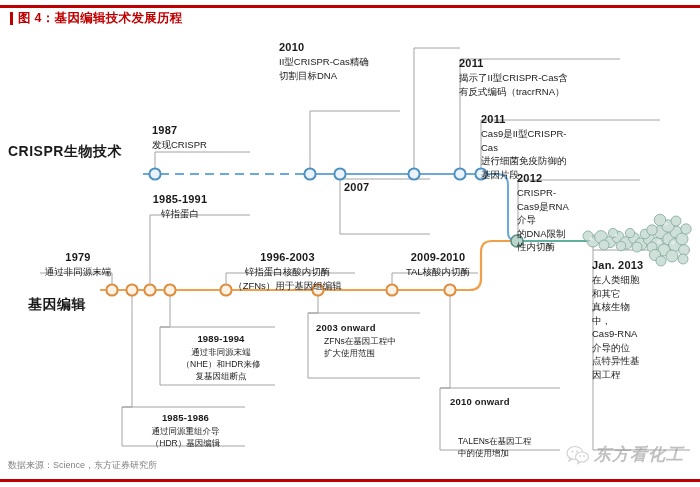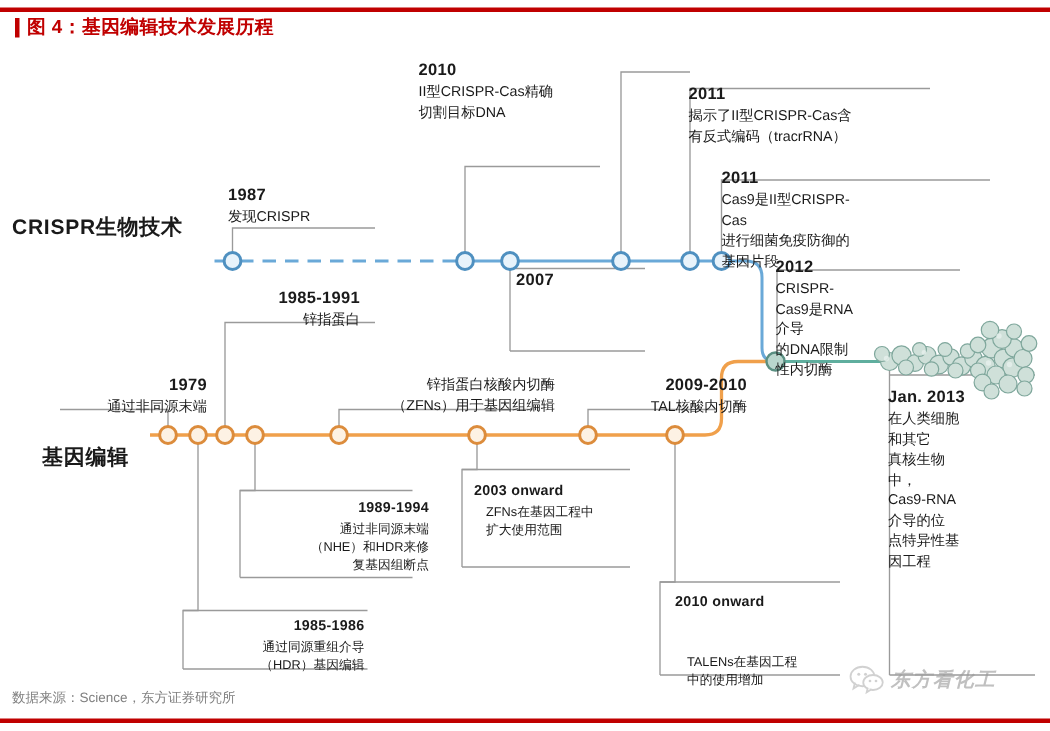--- a/index.html
+++ b/index.html
@@ -14,34 +14,34 @@
   .rule-top{position:absolute;left:0;top:5px;width:700px;height:2.5px;background:#c00000;}
   .rule-bottom{position:absolute;left:0;top:479px;width:700px;height:2.5px;background:#c00000;}
 
   .title-wrap{position:absolute;left:10px;top:10px;display:flex;align-items:center;}
   .title-bar{width:3px;height:13px;background:#c00000;margin-right:5px;}
   .title{font-size:12.5px;font-weight:bold;color:#c00000;letter-spacing:0.3px;white-space:nowrap;}
 
   .source{position:absolute;left:8px;top:459px;font-size:9px;color:#808080;white-space:nowrap;}
 
   .watermark{position:absolute;left:566px;top:443px;display:flex;align-items:center;opacity:.62;}
-  .wm-text{font-size:13px;color:#9a9a9a;font-style:italic;font-weight:bold;margin-left:4px;letter-spacing:1px;white-space:nowrap;}
+  .wm-text{font-size:17px;color:#9a9a9a;font-style:italic;font-weight:bold;margin-left:4px;letter-spacing:1px;white-space:nowrap;}
 
   
   .rowlabel{position:absolute;font-size:14px;font-weight:bold;color:#1a1a1a;white-space:nowrap;letter-spacing:.5px;text-align:right;}
   #lbl-crispr{left:8px;top:143px;}
   #lbl-genome{left:28px;top:296px;}
 
   
   .note{position:absolute;}
   .note .yr{font-size:11px;font-weight:bold;color:#1a1a1a;white-space:nowrap;line-height:15px;letter-spacing:.2px;}
   .note .txt{font-size:9.5px;color:#1a1a1a;line-height:13.5px;white-space:pre-line;}
   .note.small .yr{font-size:9.5px;}
   .note.small .txt{font-size:8.5px;line-height:12px;}
-  .note.ctr{text-align:right;}
+  .note.ctr{text-align:center;}
 
   svg.lines{position:absolute;left:0;top:0;width:700px;height:487px;pointer-events:none;}
 </style>
 </head>
 <body>
 
 <div class="frame">
 
   <div class="rule-top"></div>
   <div class="rule-bottom"></div>
@@ -212,36 +212,37 @@
     <div class="yr">1979</div>
     <div class="txt">通过非同源末端</div>
   </div>
 
   <div class="note ctr" style="left:120px;top:192px;width:120px;">
     <div class="yr">1985-1991</div>
     <div class="txt">锌指蛋白</div>
   </div>
 
   <div class="note ctr" style="left:205px;top:250px;width:165px;">
+    <div class="yr">1996-2003</div>
     <div class="txt">锌指蛋白核酸内切酶
 （ZFNs）用于基因组编辑</div>
   </div>
 
   <div class="note ctr" style="left:378px;top:250px;width:120px;">
     <div class="yr">2009-2010</div>
     <div class="txt">TAL核酸内切酶</div>
   </div>
 
   <div class="note small ctr" style="left:128px;top:410px;width:115px;">
     <div class="yr">1985-1986</div>
     <div class="txt">通过同源重组介导
 （HDR）基因编辑</div>
   </div>
 
-  <div class="note small ctr" style="left:176px;top:331px;width:110px;">
+  <div class="note small ctr" style="left:166px;top:331px;width:110px;">
     <div class="yr">1989-1994</div>
     <div class="txt">通过非同源末端
 （NHE）和HDR来修
 复基因组断点</div>
   </div>
 
   <div class="note small" style="left:316px;top:320px;">
     <div class="yr">2003 onward</div>
     <div class="txt" style="padding-left:8px;">ZFNs在基因工程中
 扩大使用范围</div>

